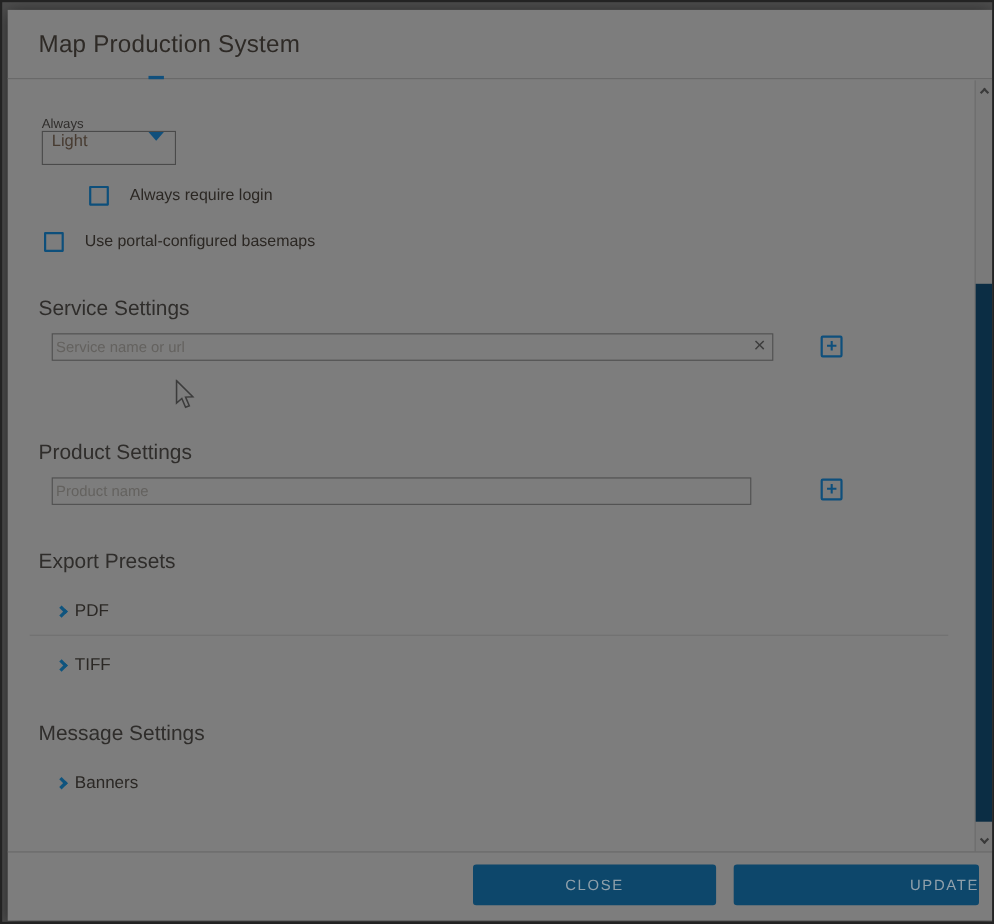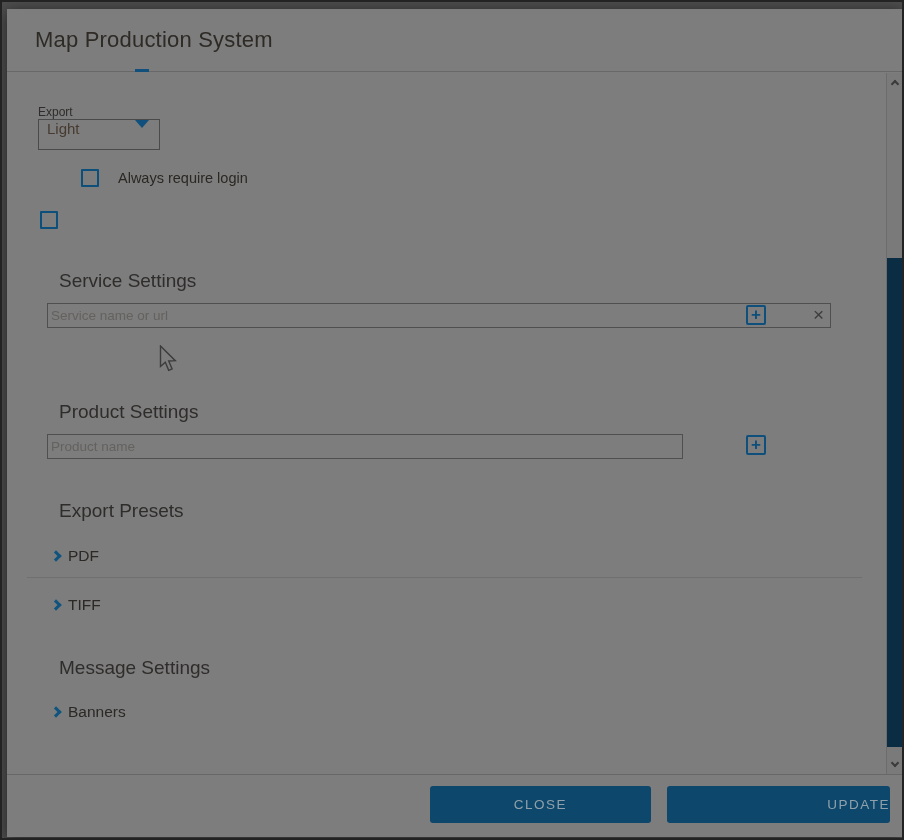--- a/index.html
+++ b/index.html
@@ -24,21 +24,21 @@
   .abs{position:absolute;}
   .small-label{font-size:12px;color:var(--heading);}
   .select{left:31px;top:46px;width:122px;height:31px;border:1px solid #4a4a4a;
     display:flex;align-items:flex-start;padding:0 10px 0 8px;justify-content:space-between;cursor:default;}
   .select-text{font-size:15px;color:#473b31;}
   .tri-down{width:0;height:0;border-left:7px solid transparent;border-right:7px solid transparent;
     border-top:8px solid #11507c;}
   .cb-row{display:flex;align-items:center;gap:19px;height:19px;}
   .cb-box{width:18px;height:18px;border:2px solid #0d4f7b;border-radius:1px;flex:none;}
   .cb-label{font-size:14.5px;color:#2b2723;}
-  .section-h{font-size:19px;color:var(--heading);margin-left:24px;}
+  .section-h{font-size:19px;color:var(--heading);}
   .text-input{height:25px;border:1px solid var(--input-border);display:flex;align-items:center;
     padding:0 6px 0 3px;background:transparent;}
   .ph{font-size:13.5px;color:var(--placeholder);flex:1;white-space:nowrap;overflow:hidden;}
   .clear-x{font-size:19px;color:#3d3d3d;line-height:1;cursor:pointer;margin-top:-2px;}
   .plus-btn{width:20px;height:20px;border:2px solid var(--accent-blue);border-radius:2px;
     color:var(--accent-blue);font-size:17px;font-weight:bold;display:flex;align-items:center;
     justify-content:center;line-height:1;cursor:pointer;padding-bottom:1px;}
   .exp-row{display:flex;align-items:center;gap:8px;height:31px;cursor:pointer;justify-content:center;}
   .chev-right{width:8px;height:8px;border-top:3px solid #0f547e;border-right:3px solid #0f547e;
     transform:rotate(45deg);flex:none;margin-top:1px;}
@@ -68,37 +68,38 @@
 <div class="screen">
   <div class="dialog">
 
     <div class="hdr">
       <div class="title">Map Production System</div>
       <div class="sliver"></div>
     </div>
 
     <div class="content">
 
-      <div class="abs small-label" style="left:31px;top:32px;">Export</div>
+      <div class="abs small-label" style="left:31px;top:32px;">Always</div>
       <div class="abs select">
         <span class="select-text">Light</span>
         <span class="tri-down"></span>
       </div>
 
       <div class="abs cb-row" style="left:33px;top:95px;margin-left:41px;">
         <span class="cb-box"></span>
         <span class="cb-label">Always require login</span>
       </div>
 
       <div class="abs cb-row" style="left:33px;top:137px;">
         <span class="cb-box"></span>
+        <span class="cb-label">Use portal-configured basemaps</span>
       </div>
 
       <div class="abs section-h" style="left:28px;top:197px;">Service Settings</div>
-      <div class="abs text-input" style="left:40px;top:230px;width:784px;">
+      <div class="abs text-input" style="left:40px;top:230px;width:656px;">
         <span class="ph">Service name or url</span>
         <span class="clear-x">×</span>
       </div>
       <div class="abs plus-btn" style="left:739px;top:232px;">
           <span>+</span>
         </div>
 
       <svg class="abs cursor" style="left:152px;top:272px;" width="18" height="27" viewBox="0 0 18 27">
         <path d="M1.5 1 L1.5 21.5 L6.3 17.2 L9.7 25.3 L13.1 23.9 L9.7 16 L16.3 15.7 Z" fill="#7d7d7d" stroke="#3c3c3c" stroke-width="1.4"></path>
       </svg>

